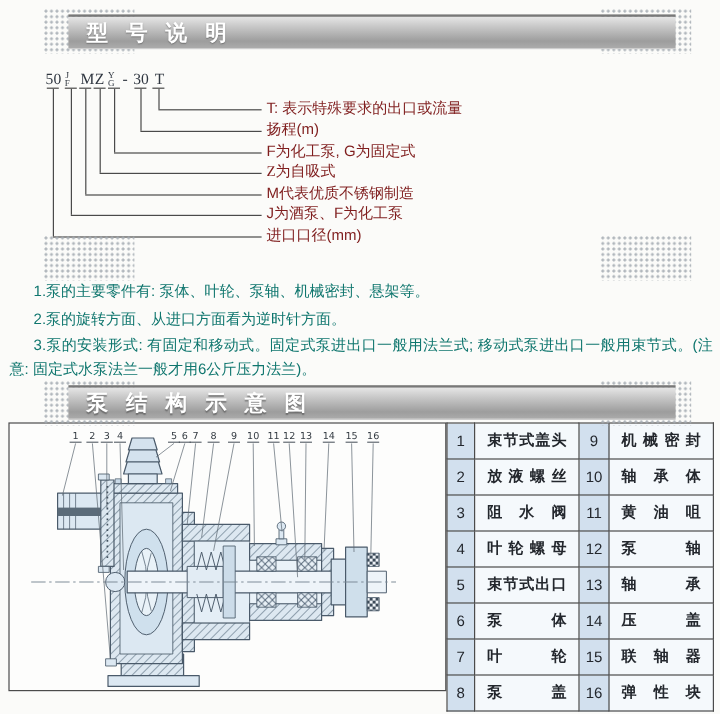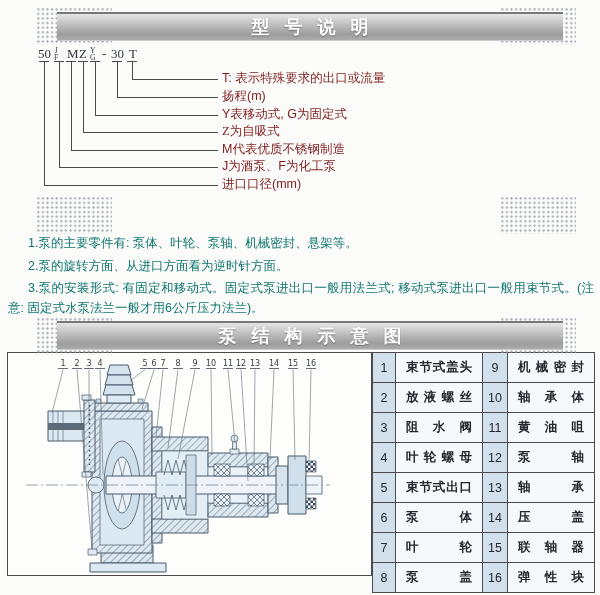--- a/index.html
+++ b/index.html
@@ -5,31 +5,31 @@
   html,body { margin:0; padding:0; }
   body { width:600px; height:595px; position:relative; background:#fbfbf9;
          font-family:"Liberation Sans","DejaVu Sans",sans-serif; overflow:hidden; }
 
   .page { position:absolute; inset:0; }
 
   
   .banner { position:absolute; left:57px; width:506px; height:26px;
             background:linear-gradient(180deg,#e6e6e6 0%,#c9c9c9 30%,#9d9d9d 78%,#ababab 100%);
             border-top:2px solid #787878; border-bottom:1px solid #cdcdcd;
-            display:flex; align-items:center; justify-content:center;
+            display:flex; align-items:center; justify-content:flex-start;
             color:#ffffff; font-weight:bold; font-size:18px;
             letter-spacing:15px; text-indent:15px;
             text-shadow:0 1px 1px rgba(70,70,70,.55); z-index:2; }
   .dots { position:absolute; width:76px; height:38px; z-index:1;
           background-image:radial-gradient(circle,#a4abb2 1.1px, rgba(0,0,0,0) 1.35px);
           background-size:4.6px 4.6px; opacity:.85; }
   .dots-l { left:36px; } .dots-r { left:500px; }
 
   
-  #code-area { position:absolute; left:0; top:2px; width:512px; height:200px; }
+  #code-area { position:absolute; left:0; top:14px; width:512px; height:200px; }
   .code-sym { position:absolute; top:44px; font-family:"Liberation Serif","DejaVu Serif",serif;
               font-size:13px; color:#2f3640; white-space:nowrap; }
   .code-sym.stacked { display:flex; flex-direction:column; align-items:center;
               font-size:7.5px; line-height:7px; top:45px; }
   .code-underline { position:absolute; height:1px; background:#4a4a4a; }
   .code-vline { position:absolute; width:1px; background:#4a4a4a; }
   .code-hline { position:absolute; height:1px; background:#4a4a4a; }
   .code-label { position:absolute; left:222px; font-size:12.5px; color:#7f1d1d; white-space:nowrap; }
 
   
@@ -79,21 +79,21 @@
       <div class="code-vline" style="left: 132px; top: 60px; height: 17px;"></div>
       <div class="code-hline" style="left: 132px; top: 77px; width: 86px;"></div>
       <div class="code-label" style="top: 68px;">T: 表示特殊要求的出口或流量</div>
       <div class="code-underline" style="left: 112px; top: 59px; width: 10px;"></div>
       <div class="code-vline" style="left: 117px; top: 60px; height: 35px;"></div>
       <div class="code-hline" style="left: 117px; top: 95px; width: 101px;"></div>
       <div class="code-label" style="top: 86px;">扬程(m)</div>
       <div class="code-underline" style="left: 90px; top: 59px; width: 10px;"></div>
       <div class="code-vline" style="left: 95px; top: 60px; height: 53px;"></div>
       <div class="code-hline" style="left: 95px; top: 113px; width: 123px;"></div>
-      <div class="code-label" style="top: 104px;">Y表移动式, G为固定式</div>
+      <div class="code-label" style="top: 104px;">F为化工泵, G为固定式</div>
       <div class="code-underline" style="left: 78px; top: 59px; width: 10px;"></div>
       <div class="code-vline" style="left: 83px; top: 60px; height: 70px;"></div>
       <div class="code-hline" style="left: 83px; top: 130px; width: 135px;"></div>
       <div class="code-label" style="top: 121px; font-family: Liberation Serif, serif;">Z为自吸式</div>
       <div class="code-underline" style="left: 66px; top: 59px; width: 10px;"></div>
       <div class="code-vline" style="left: 71px; top: 60px; height: 88px;"></div>
       <div class="code-hline" style="left: 71px; top: 148px; width: 147px;"></div>
       <div class="code-label" style="top: 139px;">M代表优质不锈钢制造</div>
       <div class="code-underline" style="left: 54px; top: 59px; width: 10px;"></div>
       <div class="code-vline" style="left: 59px; top: 60px; height: 105px;"></div>

